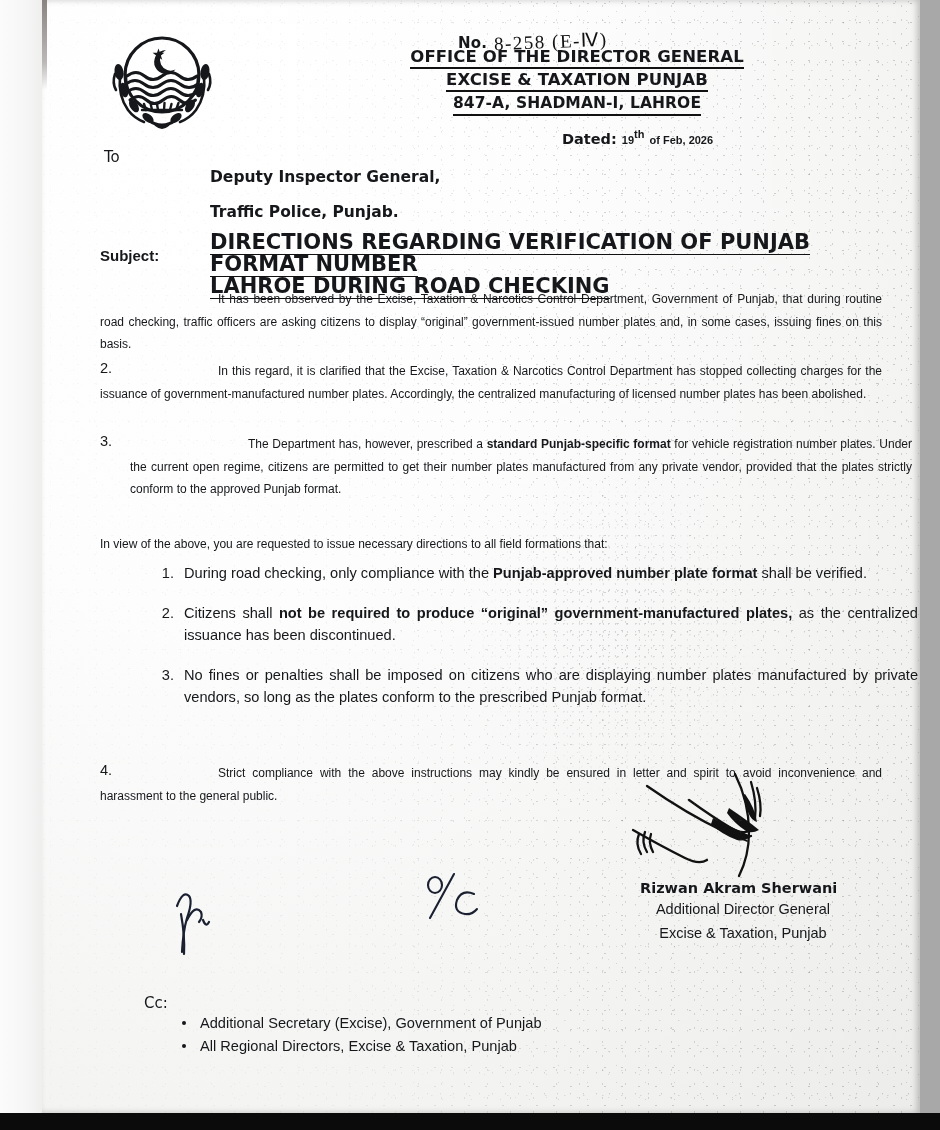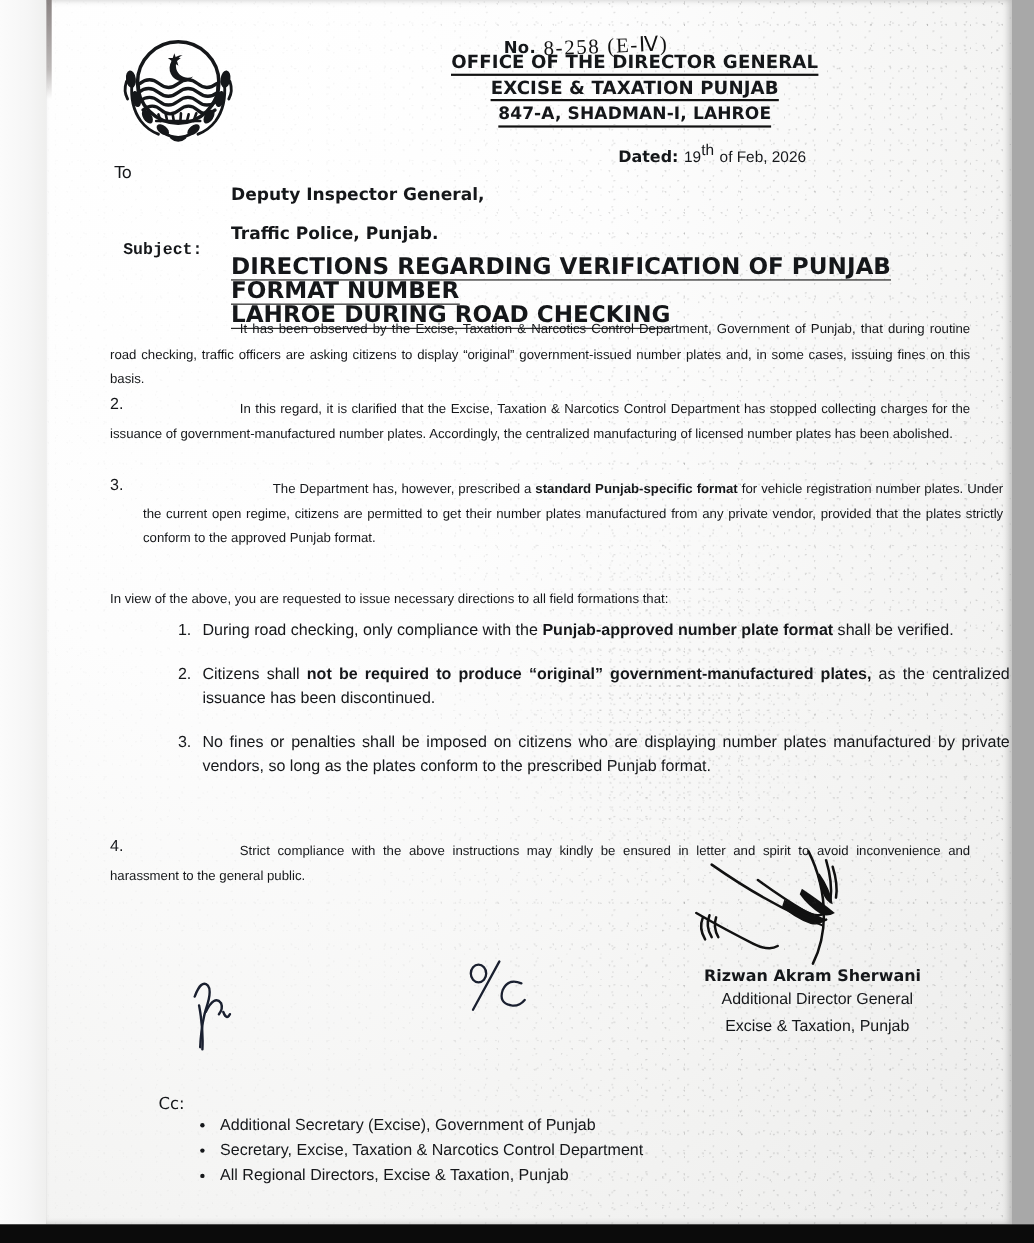--- a/index.html
+++ b/index.html
@@ -85,31 +85,31 @@
     line-height:21px;letter-spacing:.1px;
   }
   .office .ln{display:inline-block;border-bottom:2px solid #111;padding-bottom:0px;}
   .office .r2{font-size:16.5px;}
   .office .r3{font-size:15.5px;}
 
   .dated{
     position:absolute;left:520px;top:128px;
     font-family:"DejaVu Sans",sans-serif;font-weight:700;font-size:14.5px;
   }
-  .dated .norm{font-weight:400;font-family:"Liberation Sans",sans-serif;font-size:14px;}
+  .dated .norm{font-weight:700;font-family:"Liberation Sans",sans-serif;font-size:11px;}
   .dated sup{font-size:9px;margin-top:25px;}
 
   .to-label{
     position:absolute;left:62px;top:148px;
     font-size:15px;font-family:"DejaVu Sans",sans-serif;
   }
   .addr1{position:absolute;left:168px;top:168px;font-family:"DejaVu Sans",sans-serif;font-weight:700;font-size:15.5px;}
   .addr2{position:absolute;left:168px;top:203px;font-family:"DejaVu Sans",sans-serif;font-weight:700;font-size:15.5px;}
 
-  .subj-label{position:absolute;left:58px;top:219px;font-family:Liberation Mono, monospace;font-weight:700;font-size:15px;margin-left:12px;}
+  .subj-label{position:absolute;left:58px;top:247px;font-family:Liberation Sans, sans-serif;font-weight:700;font-size:15px;}
   .subj-text{
     position:absolute;left:168px;top:231px;width:630px;
     font-family:"DejaVu Sans",sans-serif;font-weight:700;font-size:21px;line-height:22px;
   }
   .subj-text span{border-bottom:1.6px solid #111;display:inline;}
 
   .para{
     position:absolute;width:782px;left:58px;
     font-size:12px;line-height:22.5px;text-align:justify;
     font-family:"Liberation Sans",sans-serif;
@@ -303,21 +303,20 @@
             <path d="M20 40 q8 -16 14 -8 q2 5 -2 10"></path>
             <path d="M36 40 q3 8 6 2"></path>
             <path d="M14 34 q4 22 3 40"></path>
           </g>
         </svg>
       </div>
 
       <div class="cc-label">Cc:</div>
       <ul class="cc">
         <li>Additional Secretary (Excise), Government of Punjab</li>
-        <li>Secretary, Excise, Taxation &amp; Narcotics Control Department</li>
         <li>All Regional Directors, Excise &amp; Taxation, Punjab</li>
       </ul>
 
     </div>
 
     <div id="noise"></div>
     <div id="noise2"></div>
   </div>
 
   <div id="bottombar"></div>

